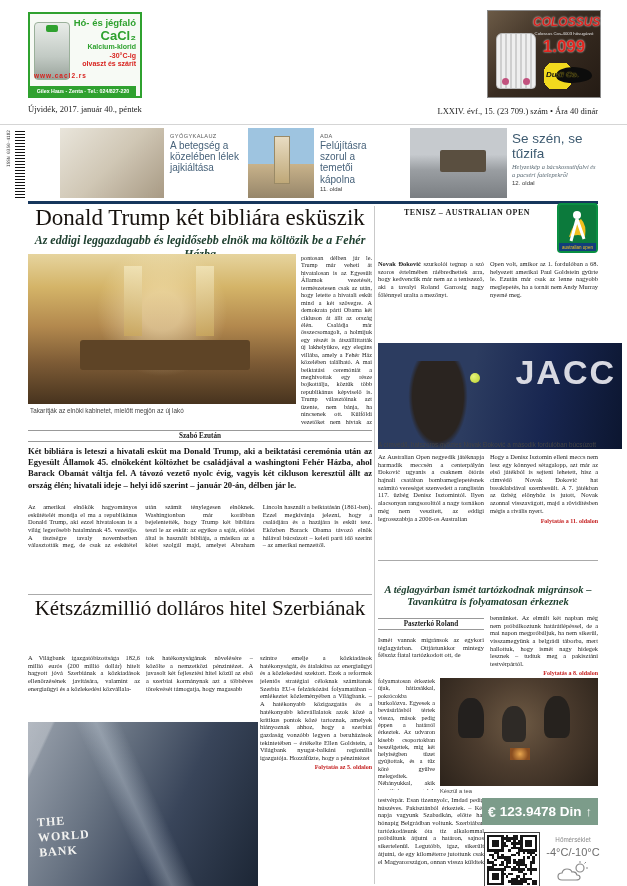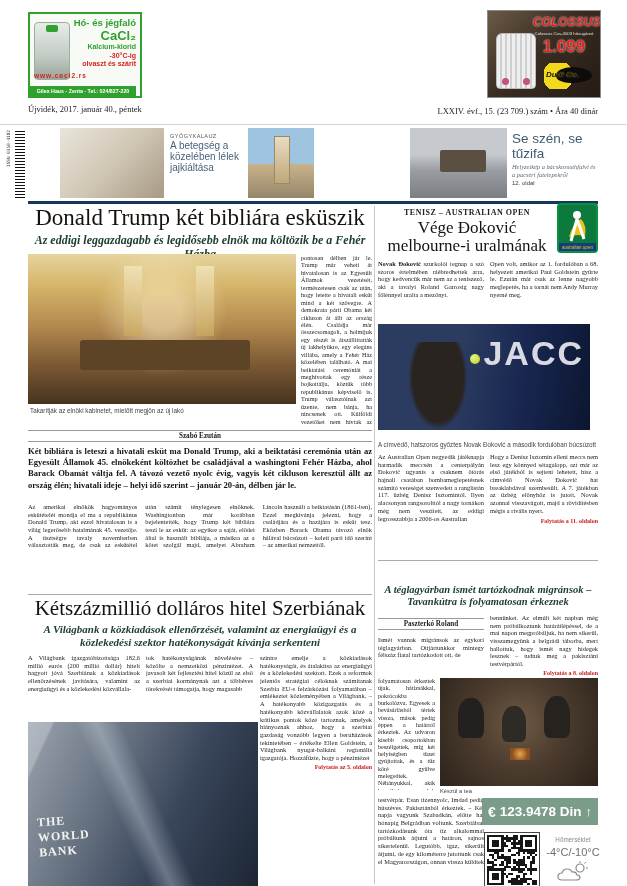--- a/index.html
+++ b/index.html
@@ -68,20 +68,25 @@
 
   <div class="abs photo" style="left:60px;top:128px;width:104px;height:70px;background:linear-gradient(135deg,#e9e5db 0,#d0c7b5 50%,#a89a84 100%)"></div>
   <div class="abs" style="left:170px;top:133px;width:72px">
     <div class="kicker">GYÓGYKALAUZ</div>
     <div class="teaser-title" style="font-size:10px;margin-top:1px">A betegség a közelében lélek jajkiáltása</div>
   </div>
 
   <div class="abs photo" style="left:248px;top:128px;width:66px;height:70px;background:linear-gradient(180deg,#9ec4e0 0 52%,#c8b28a 52%,#96866a 100%)">
     <div style="position:absolute;left:26px;top:8px;width:14px;height:46px;background:linear-gradient(180deg,#e8dcc2,#bfa878);border:1px solid #9a8a66"></div>
   </div>
+  <div class="abs" style="left:320px;top:133px;width:58px">
+    <div class="kicker">ADA</div>
+    <div class="teaser-title" style="font-size:10px;margin-top:1px">Felújításra szorul a temetői kápolna</div>
+    <div class="pageref" style="margin-top:1px">11. oldal</div>
+  </div>
 
   <div class="abs photo" style="left:410px;top:128px;width:97px;height:70px;background:linear-gradient(180deg,#c6cace 0 38%,#9a9ea2 60%,#7a7e82 100%)">
     <div style="position:absolute;left:30px;top:22px;width:46px;height:22px;background:#5a4f40;border-radius:2px"></div>
   </div>
   <div class="abs" style="left:512px;top:131px;width:86px">
     <div class="teaser-title" style="font-size:13.5px;color:#3d5a70">Se szén, se tűzifa</div>
     <div style="font-size:6.4px;font-style:italic;color:#5a6a74;line-height:1.2;margin-top:2px">Helyzetkép a bácskossuthfalvi és a pacséri fatelepekről</div>
     <div class="pageref" style="margin-top:1px">12. oldal</div>
   </div>
 
@@ -104,57 +109,55 @@
 
   <div class="abs byline" style="left:28px;top:430px;width:344px">Szabó Ezután</div>
 
   <div class="abs just" style="left:28px;top:446px;width:344px;font-weight:bold;font-size:8.6px;line-height:1.3;color:#151515">Két bibliára is leteszi a hivatali esküt ma Donald Trump, aki a beiktatási ceremónia után az Egyesült Államok 45. elnökeként költözhet be családjával a washingtoni Fehér Házba, ahol Barack Obamát váltja fel. A távozó vezető nyolc évig, vagyis két cikluson keresztül állt az ország élén; hivatali ideje – helyi idő szerint – január 20-án, délben jár le.</div>
 
   <div class="abs body-txt" style="left:28px;top:503px;width:344px;height:88px;column-count:3;column-gap:8px;overflow:hidden">Az amerikai elnökök hagyományos eskütételét mondja el ma a republikánus Donald Trump, aki ezzel hivatalosan is a világ legerősebb hatalmának 45. vezetője. A tisztségre tavaly novemberben választották meg, de csak az eskütétel után számít ténylegesen elnöknek. Washingtonban már korábban bejelentették, hogy Trump két bibliára teszi le az esküt: az egyikre a saját, elődei által is használt bibliája, a másikra az a kötet szolgál majd, amelyet Abraham Lincoln használt a beiktatásán (1861-ben). Ezzel megkívánja jelezni, hogy a családjára és a hazájára is esküt tesz. Eközben Barack Obama távozó elnök hálával búcsúzott – keleti parti idő szerint – az amerikai nemzettől.</div>
 
   <div class="abs hair" style="left:28px;top:594px;width:344px"></div>
 
   <div class="abs headline" style="left:28px;top:598px;width:344px;font-size:21px">Kétszázmillió dolláros hitel Szerbiának</div>
-  <div class="abs subhead" style="left:38px;top:623px;width:324px;font-size:11px">A Világbank a közkiadások ellenőrzését, valamint az energiaügyi és a közlekedési szektor hatékonyságát kívánja serkenteni</div>
 
   <div class="abs body-txt" style="left:28px;top:654px;width:112px;height:64px;overflow:hidden">A Világbank igazgatóbizottsága 182,6 millió eurós (200 millió dollár) hitelt hagyott jóvá Szerbiának a közkiadások ellenőrzésének javítására, valamint az energiaügyi és a közlekedési közvállala-</div>
   <div class="abs body-txt" style="left:146px;top:654px;width:107px;height:64px;overflow:hidden">tok hatékonyságának növelésére – közölte a nemzetközi pénzintézet. A javasolt két fejlesztési hitel közül az első a szerbiai kormánynak azt a többéves törekvését támogatja, hogy magasabb</div>
   <div class="abs" style="left:260px;top:654px;width:112px;height:232px;overflow:hidden">
     <div class="body-txt">szintre emelje a közkiadások hatékonyságát, és átalakítsa az energiaügyi és a közlekedési szektort. Ezek a reformok jelentős stratégiai céloknak számítanak Szerbia EU-s felzárkózási folyamatában – emlékeztet közleményében a Világbank. – A hatékonyabb közigazgatás és a hatékonyabb közvállalatok azok közé a kritikus pontok közé tartoznak, amelyek hiányoznak ahhoz, hogy a szerbiai gazdaság vonzóbb legyen a beruházások tekintetében – értékelte Ellen Goldstein, a Világbank nyugat-balkáni regionális igazgatója. Hozzáfűzte, hogy a pénzintézet</div>
     <div class="cont" style="margin-top:2px">Folytatás az 5. oldalon</div>
   </div>
 
   <div class="abs photo" style="left:28px;top:722px;width:230px;height:164px;background:
        linear-gradient(115deg,rgba(255,255,255,.25) 0 8%,transparent 9%),
        linear-gradient(115deg,#9aa2ad 0,#6a7584 32%,#39455a 62%,#1c2635 100%)">
     <div style="position:absolute;left:0;top:0;width:100%;height:100%;background:linear-gradient(65deg,transparent 40%,rgba(210,220,230,.35) 47%,transparent 55%)"></div>
     <div style="position:absolute;left:10px;bottom:28px;transform:rotate(-4deg);color:#f2f2f0;font-size:12px;font-weight:bold;letter-spacing:1px;font-family:'Liberation Serif',serif;width:70px;line-height:1.25">THE WORLD BANK</div>
   </div>
 
   <div class="abs ctr" style="left:378px;top:208px;width:178px;font-size:8px;font-weight:bold;letter-spacing:.5px;color:#222">TENISZ – AUSTRALIAN OPEN</div>
-  <div class="abs headline" style="left:378px;top:219px;width:178px;font-size:17px;line-height:1.05">Vége Đoković melbourne-i uralmának</div>
 
   <div class="abs" style="left:557px;top:203px;width:41px;height:50px">
     <svg width="41" height="50" viewBox="0 0 41 50">
       <rect x="0" y="0" width="41" height="50" rx="4" fill="#0a8f43"></rect>
       <rect x="2" y="2" width="37" height="40" rx="3" fill="#0c7a3c"></rect>
       <circle cx="20" cy="12" r="4" fill="#fff"></circle>
       <path d="M12 34 Q16 20 24 16 Q30 22 28 34 Q22 30 12 34" fill="#f2c01e"></path>
       <path d="M20 16 L14 38 M20 16 L27 36" stroke="#fff" stroke-width="3" fill="none"></path>
       <rect x="2" y="40" width="37" height="8" fill="#123e7a"></rect>
       <text x="20.5" y="46" text-anchor="middle" font-size="4.5" fill="#f2c01e" font-family="Liberation Sans, sans-serif">australian open</text>
     </svg>
   </div>
 
   <div class="abs body-txt" style="left:378px;top:260px;width:106px;height:70px;overflow:hidden">
     <b>Novak Đoković</b><span> szurkolói tegnap a szó szoros értelmében ráébredhettek arra, hogy kedvencük már nem az a teniszező, aki a tavalyi Roland Garrosig nagy fölénnyel uralta a mezőnyt.</span>
   </div>
   <div class="abs body-txt" style="left:490px;top:260px;width:108px;height:70px;overflow:hidden">Open volt, amikor az 1. fordulóban a 68. helyezett amerikai Paul Goldstein gyűrte le. Ezután már csak az lenne nagyobb meglepetés, ha a tornát nem Andy Murray nyerné meg.</div>
 
-  <div class="abs photo" style="left:378px;top:324px;width:212px;height:106px;background:linear-gradient(100deg,#2c3c60 0 38%,#182650 68%,#0c1630 100%)">
+  <div class="abs photo" style="left:378px;top:343px;width:244px;height:106px;background:linear-gradient(100deg,#2c3c60 0 38%,#182650 68%,#0c1630 100%)">
     <div style="position:absolute;right:6px;top:10px;font-family:'Liberation Sans',sans-serif;font-weight:bold;font-size:34px;color:#e9e9ef;opacity:.92;letter-spacing:2px">JACC</div>
     <div style="position:absolute;left:30px;top:18px;width:60px;height:88px;background:radial-gradient(ellipse at 50% 40%,#2a2420 0 60%,transparent 70%)"></div>
     <div style="position:absolute;left:92px;top:30px;width:10px;height:10px;border-radius:50%;background:radial-gradient(circle at 35% 35%,#e6f57a,#b8cf2e)"></div>
   </div>
   <div class="abs caption" style="left:378px;top:441px;width:220px">A címvédő, hatszoros győztes Novak Đoković a második fordulóban búcsúzott</div>
 
   <div class="abs body-txt" style="left:378px;top:453px;width:106px;height:104px;overflow:hidden">Az Australian Open negyedik játéknapja harmadik meccsén a centerpályán Đoković ugyanis a csaknem ötórás hajnali csatában bombameglepetésnek számító vereséget szenvedett a ranglistán 117. üzbég Denisz Isztomintól. Ilyen alacsonyan rangsorolttól a nagy tornákon még nem veszített, az eddigi legrosszabbja a 2006-os Australian</div>
   <div class="abs" style="left:490px;top:453px;width:108px;height:104px;overflow:hidden">
     <div class="body-txt">Hogy a Denisz Isztomin elleni meccs nem lesz egy könnyed sétagalopp, azt már az első játékból is sejteni lehetett, hisz a címvédő Novak Đoković hat breaklabdával szembesült. A 7. játékban az üzbég előnyhöz is jutott, Novak azonnal visszavágott, majd a rövidítésben mégis a rivális nyert.</div>
     <div class="cont" style="margin-top:3px">Folytatás a 11. oldalon</div>

